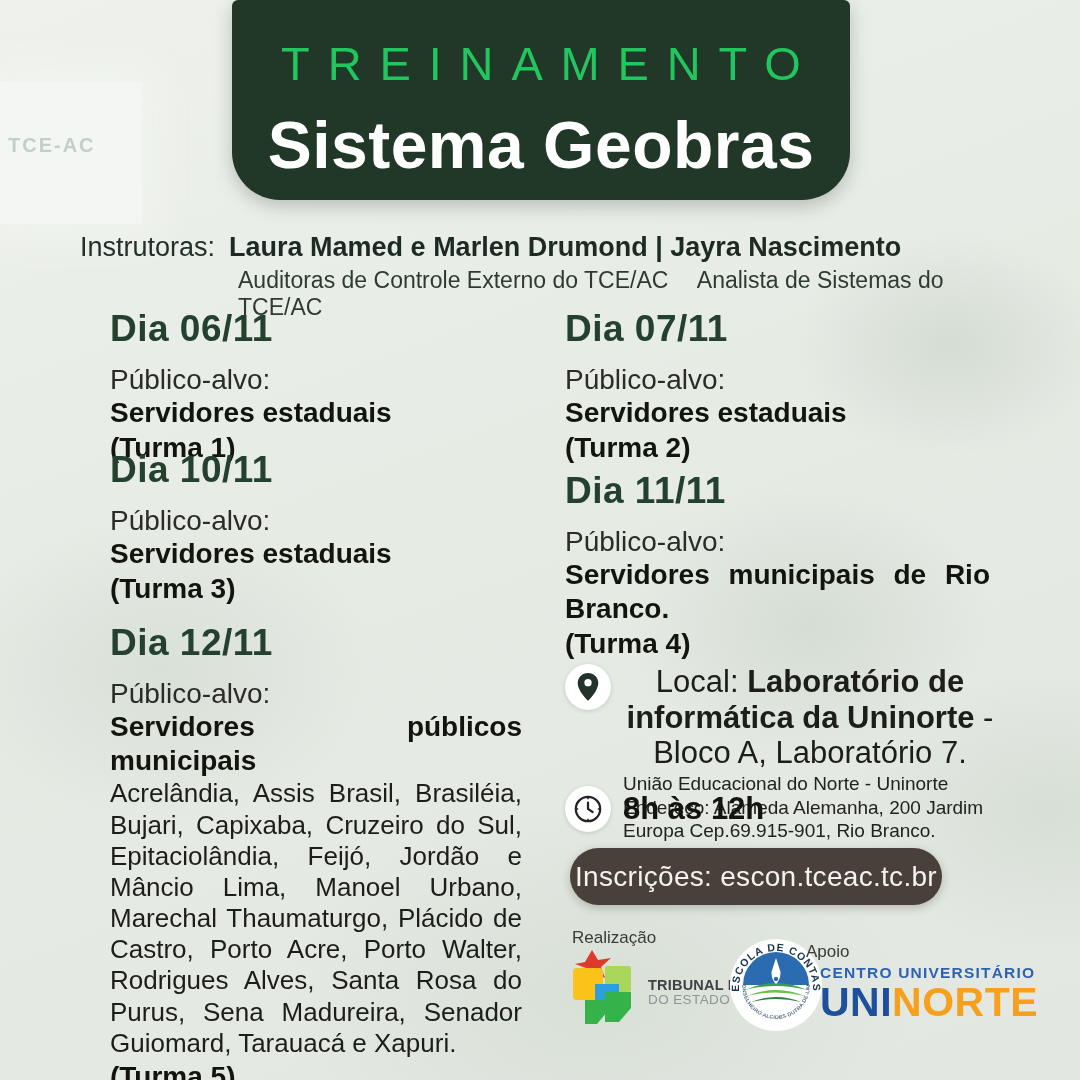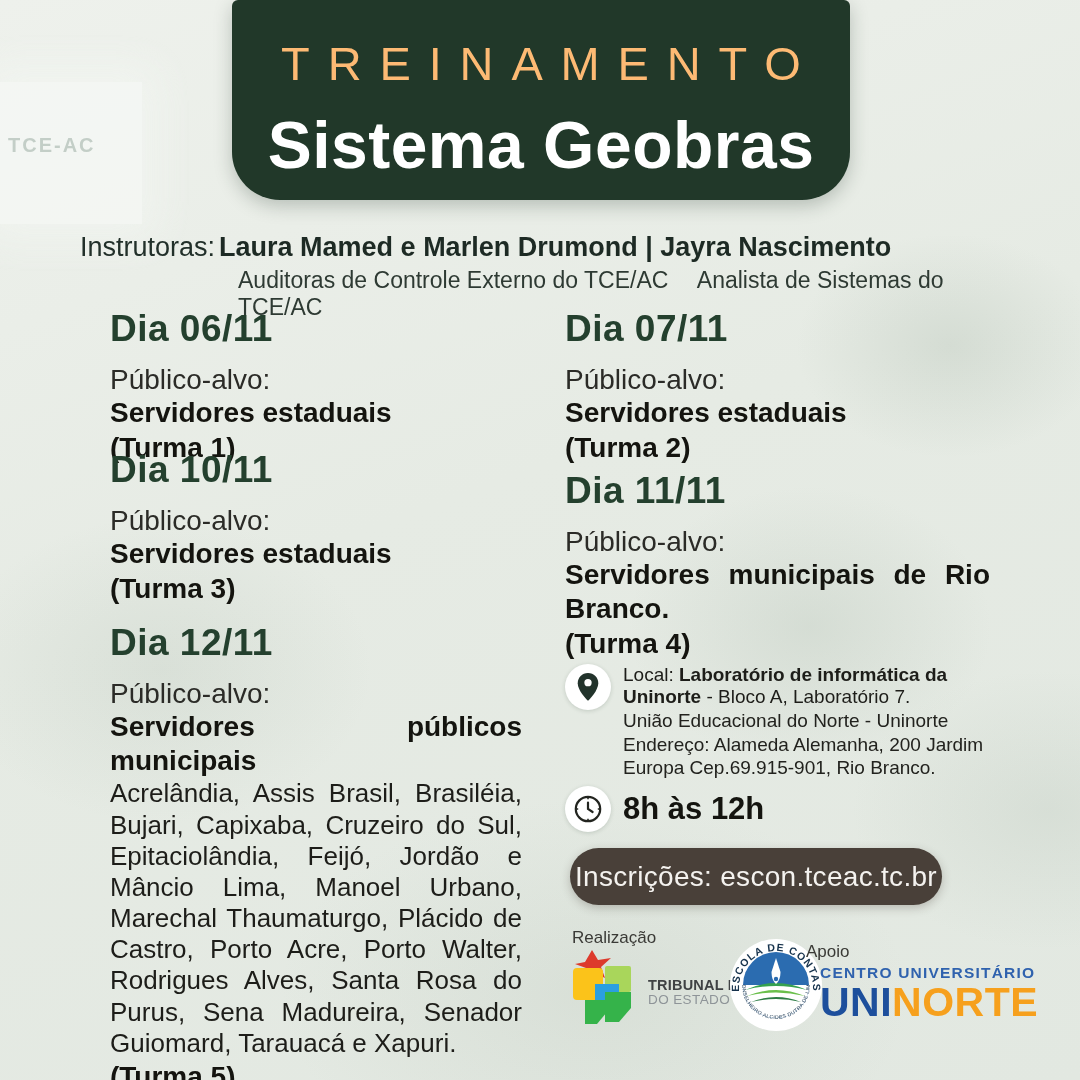--- a/index.html
+++ b/index.html
@@ -34,30 +34,30 @@
   
   .banner{
     position:absolute;left:232px;top:0;width:618px;height:200px;
     background:#213829;
     border-radius:6px 6px 48px 48px;
     text-align:center;
     box-shadow:0 6px 18px rgba(30,50,38,.25);
   }
   .banner-kicker{
     margin-top:36px;
-    font-size:47px;font-weight:500;color:#fdba74;
+    font-size:47px;font-weight:500;color:#22c55e;
     letter-spacing:.38em;text-indent:.38em;
   }
   .banner-title{
     margin-top:16px;
     font-size:66px;font-weight:800;color:#ffffff;letter-spacing:.5px;
   }
   
   .instructors{position:absolute;left:80px;top:232px;width:940px;font-size:27px;}
-  .instructors .row1{display:flex;gap:4px;align-items:baseline;color:#22302a;}
+  .instructors .row1{display:flex;gap:14px;align-items:baseline;color:#22302a;}
   .instructors .names{font-weight:800;color:#1d2a24;}
   .instructors .row2{margin-top:4px;margin-left:158px;color:#2e3a33;font-size:23px;}
   .instructors .row2 .role2{margin-left:22px;}
   
   .session{position:absolute;}
   .s-day{font-size:37px;font-weight:800;color:#24402e;letter-spacing:.5px;}
   .s-label{margin-top:14px;font-size:28px;color:#2b2b27;}
   .s-aud{font-size:28px;font-weight:800;color:#14140f;line-height:1.22;}
   .s-aud.justify{text-align:justify;}
   .s-aud.stretch{text-align:justify;text-align-last:justify;}
@@ -68,21 +68,21 @@
   .pos-d3{left:110px;top:449px;width:410px;}
   .pos-d4{left:565px;top:470px;width:425px;}
   .pos-d5{left:110px;top:622px;width:412px;}
   
   .loc{position:absolute;left:565px;top:664px;width:432px;display:flex;gap:12px;}
   .icon-circle{
     flex:0 0 auto;width:46px;height:46px;border-radius:50%;
     background:#ffffff;display:flex;align-items:center;justify-content:center;
     box-shadow:0 1px 4px rgba(40,60,45,.18);
   }
-  .loc-text{font-size:19px;line-height:1.15;color:#1d1d19;}
+  .loc-text{font-size:31px;line-height:1.15;color:#1d1d19;text-align:center;}
   .loc-text .b{font-weight:800;}
   .loc-small{font-size:19px;line-height:1.18;color:#22221e;margin-top:2px;}
   .time-row{position:absolute;left:565px;top:786px;display:flex;align-items:center;gap:12px;}
   .time-text{font-size:31px;font-weight:800;color:#14140f;}
   
   .pill{
     position:absolute;left:570px;top:848px;width:372px;height:57px;
     background:#494039;border-radius:29px;
     display:flex;align-items:center;justify-content:center;
     color:#f4f2ef;font-size:28px;letter-spacing:.3px;

